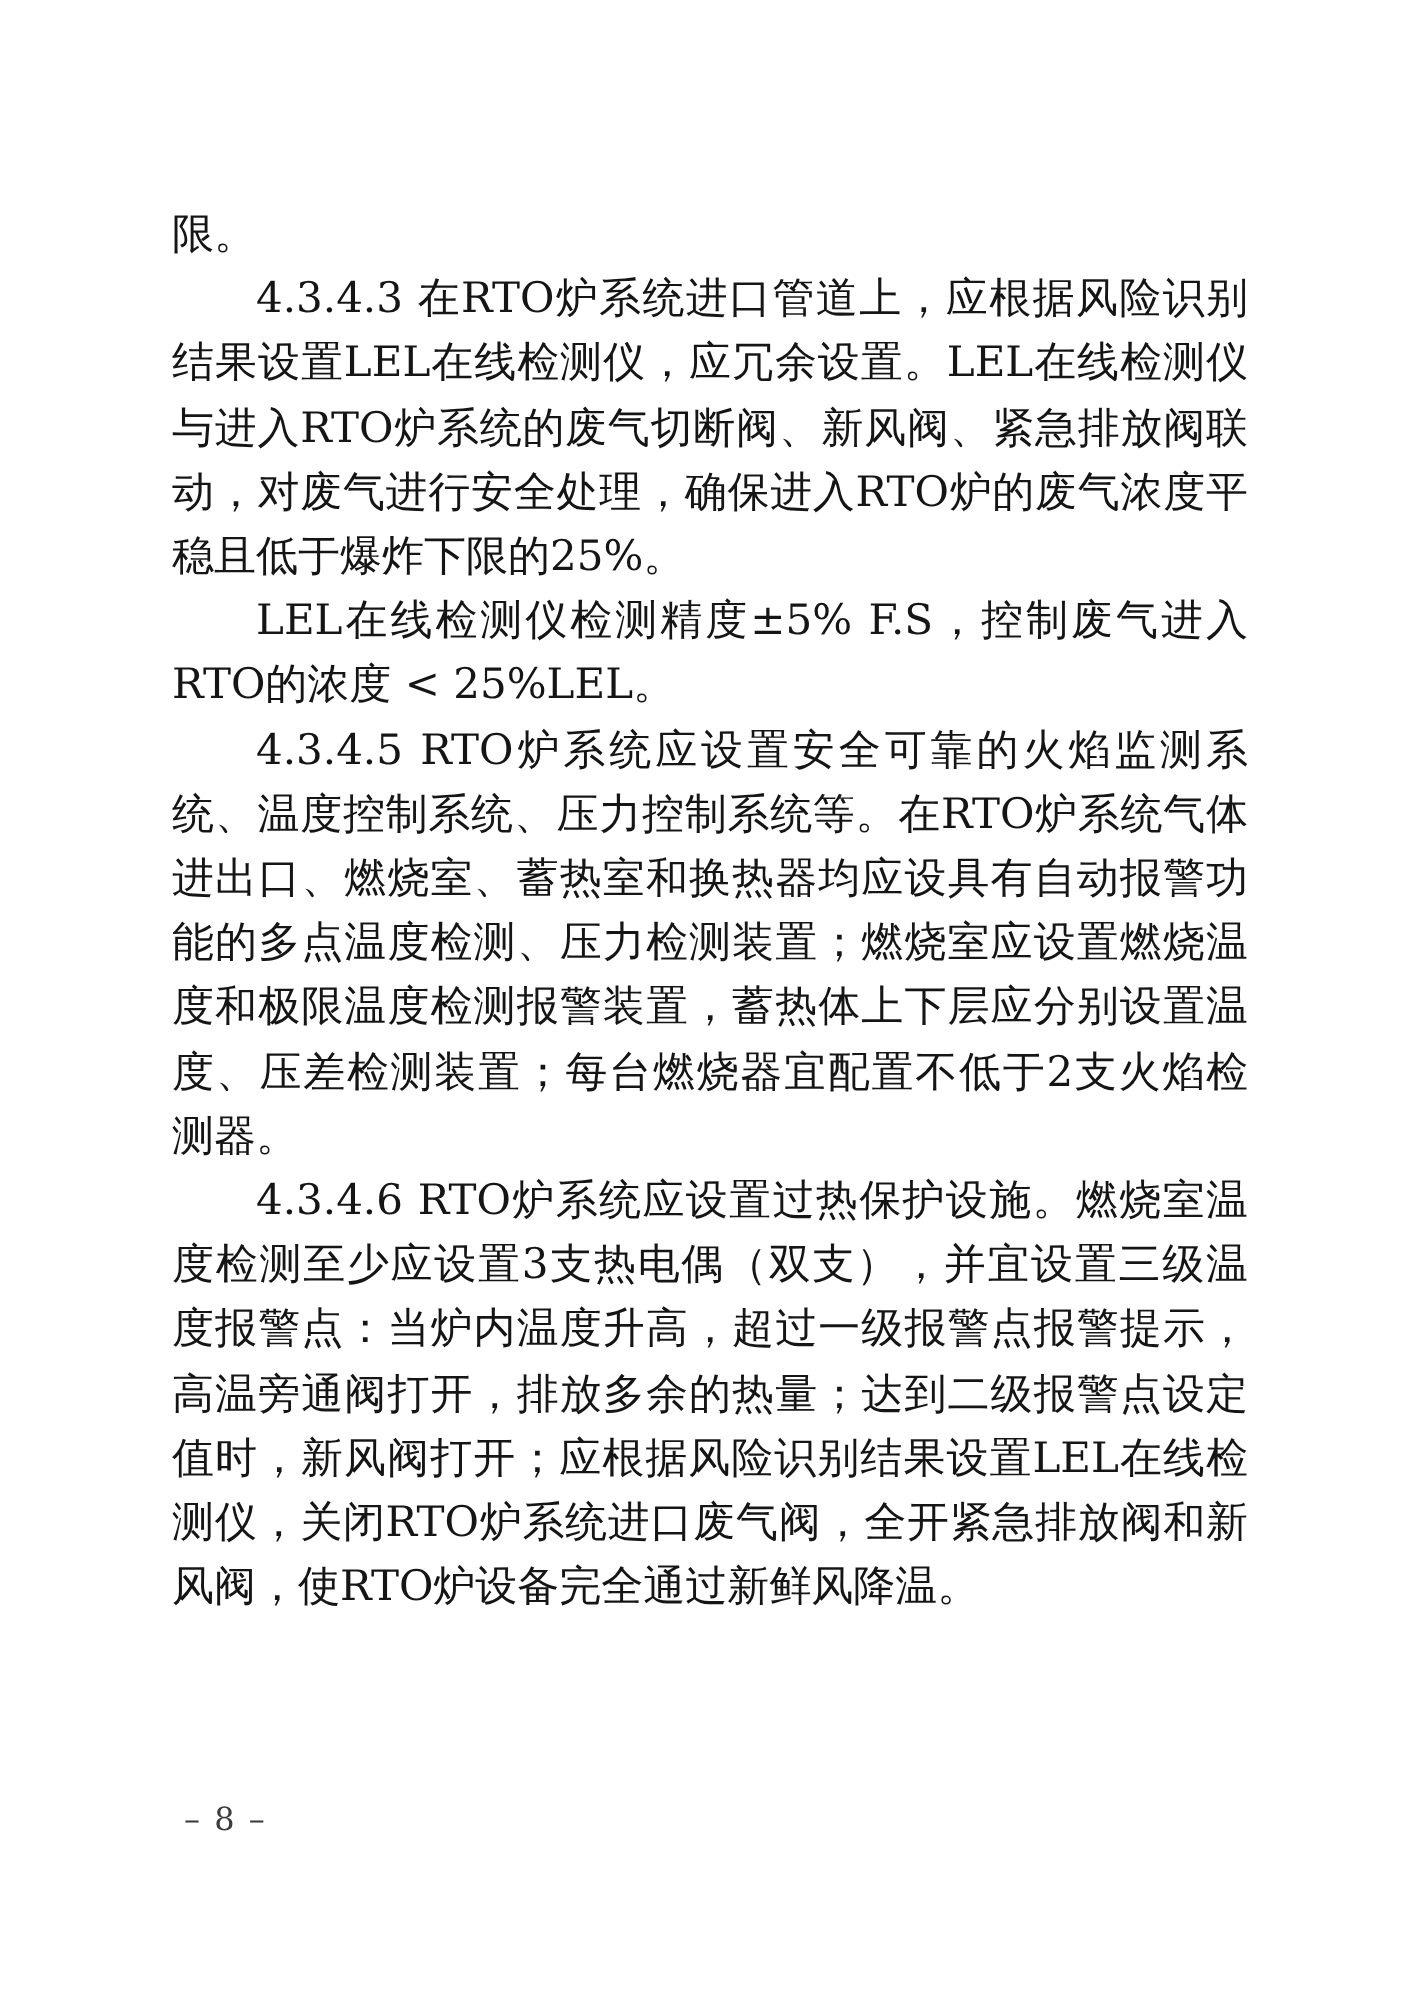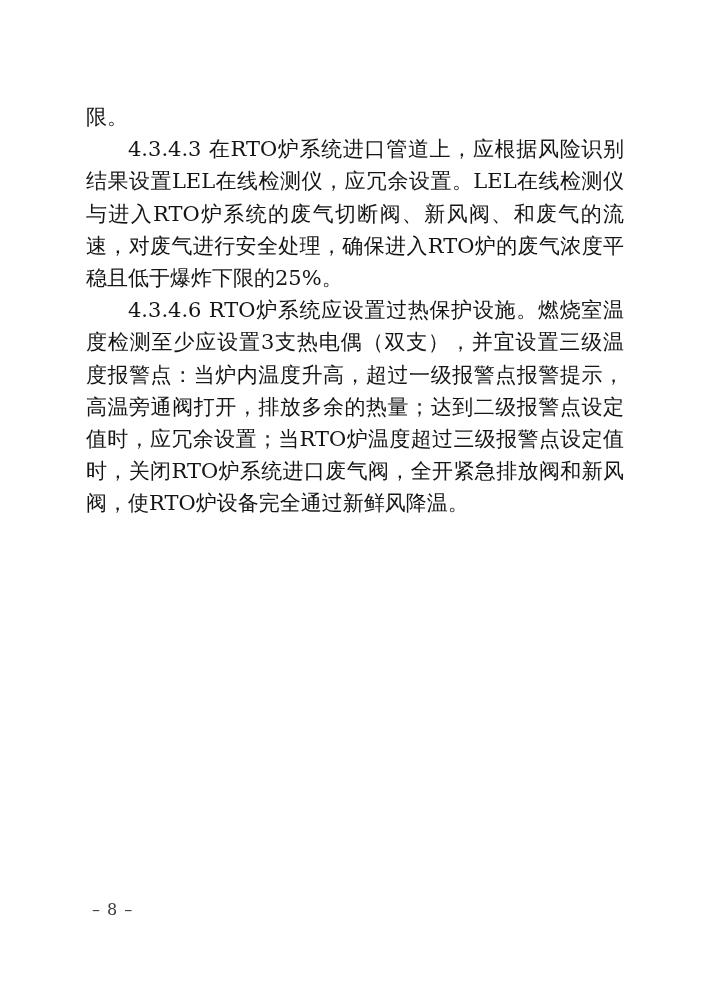--- a/index.html
+++ b/index.html
@@ -47,18 +47,20 @@
     letter-spacing: 1px;
     font-family: "DejaVu Serif", "Liberation Serif", serif;
   }
 </style>
 </head>
 <body>
 
 <div class="page">
   <div class="text-block" id="paragraphs">
       <p class="para">限。</p>
-      <p class="para indent">4.3.4.3  在RTO炉系统进口管道上，应根据风险识别结果设置LEL在线检测仪，应冗余设置。LEL在线检测仪与进入RTO炉系统的废气切断阀、新风阀、和废气的流速，对废气进行安全处理，确保进入RTO炉的废气浓度平稳且低于爆炸下限的25%。</p>
-      <p class="para indent">4.3.4.6 RTO炉系统应设置过热保护设施。燃烧室温度检测至少应设置3支热电偶（双支），并宜设置三级温度报警点：当炉内温度升高，超过一级报警点报警提示，高温旁通阀打开，排放多余的热量；达到二级报警点设定值时，应冗余设置；当RTO炉温度超过三级报警点设定值时，关闭RTO炉系统进口废气阀，全开紧急排放阀和新风阀，使RTO炉设备完全通过新鲜风降温。</p>
+      <p class="para indent">4.3.4.3  在RTO炉系统进口管道上，应根据风险识别结果设置LEL在线检测仪，应冗余设置。LEL在线检测仪与进入RTO炉系统的废气切断阀、新风阀、紧急排放阀联动，对废气进行安全处理，确保进入RTO炉的废气浓度平稳且低于爆炸下限的25%。</p>
+      <p class="para indent">LEL在线检测仪检测精度±5% F.S，控制废气进入RTO的浓度 &lt; 25%LEL。</p>
+      <p class="para indent">4.3.4.5 RTO炉系统应设置安全可靠的火焰监测系统、温度控制系统、压力控制系统等。在RTO炉系统气体进出口、燃烧室、蓄热室和换热器均应设具有自动报警功能的多点温度检测、压力检测装置；燃烧室应设置燃烧温度和极限温度检测报警装置，蓄热体上下层应分别设置温度、压差检测装置；每台燃烧器宜配置不低于2支火焰检测器。</p>
+      <p class="para indent">4.3.4.6 RTO炉系统应设置过热保护设施。燃烧室温度检测至少应设置3支热电偶（双支），并宜设置三级温度报警点：当炉内温度升高，超过一级报警点报警提示，高温旁通阀打开，排放多余的热量；达到二级报警点设定值时，新风阀打开；应根据风险识别结果设置LEL在线检测仪，关闭RTO炉系统进口废气阀，全开紧急排放阀和新风阀，使RTO炉设备完全通过新鲜风降温。</p>
     </div>
 
   <div class="page-number">– 8 –</div>
 </div>
 
 </body></html>

